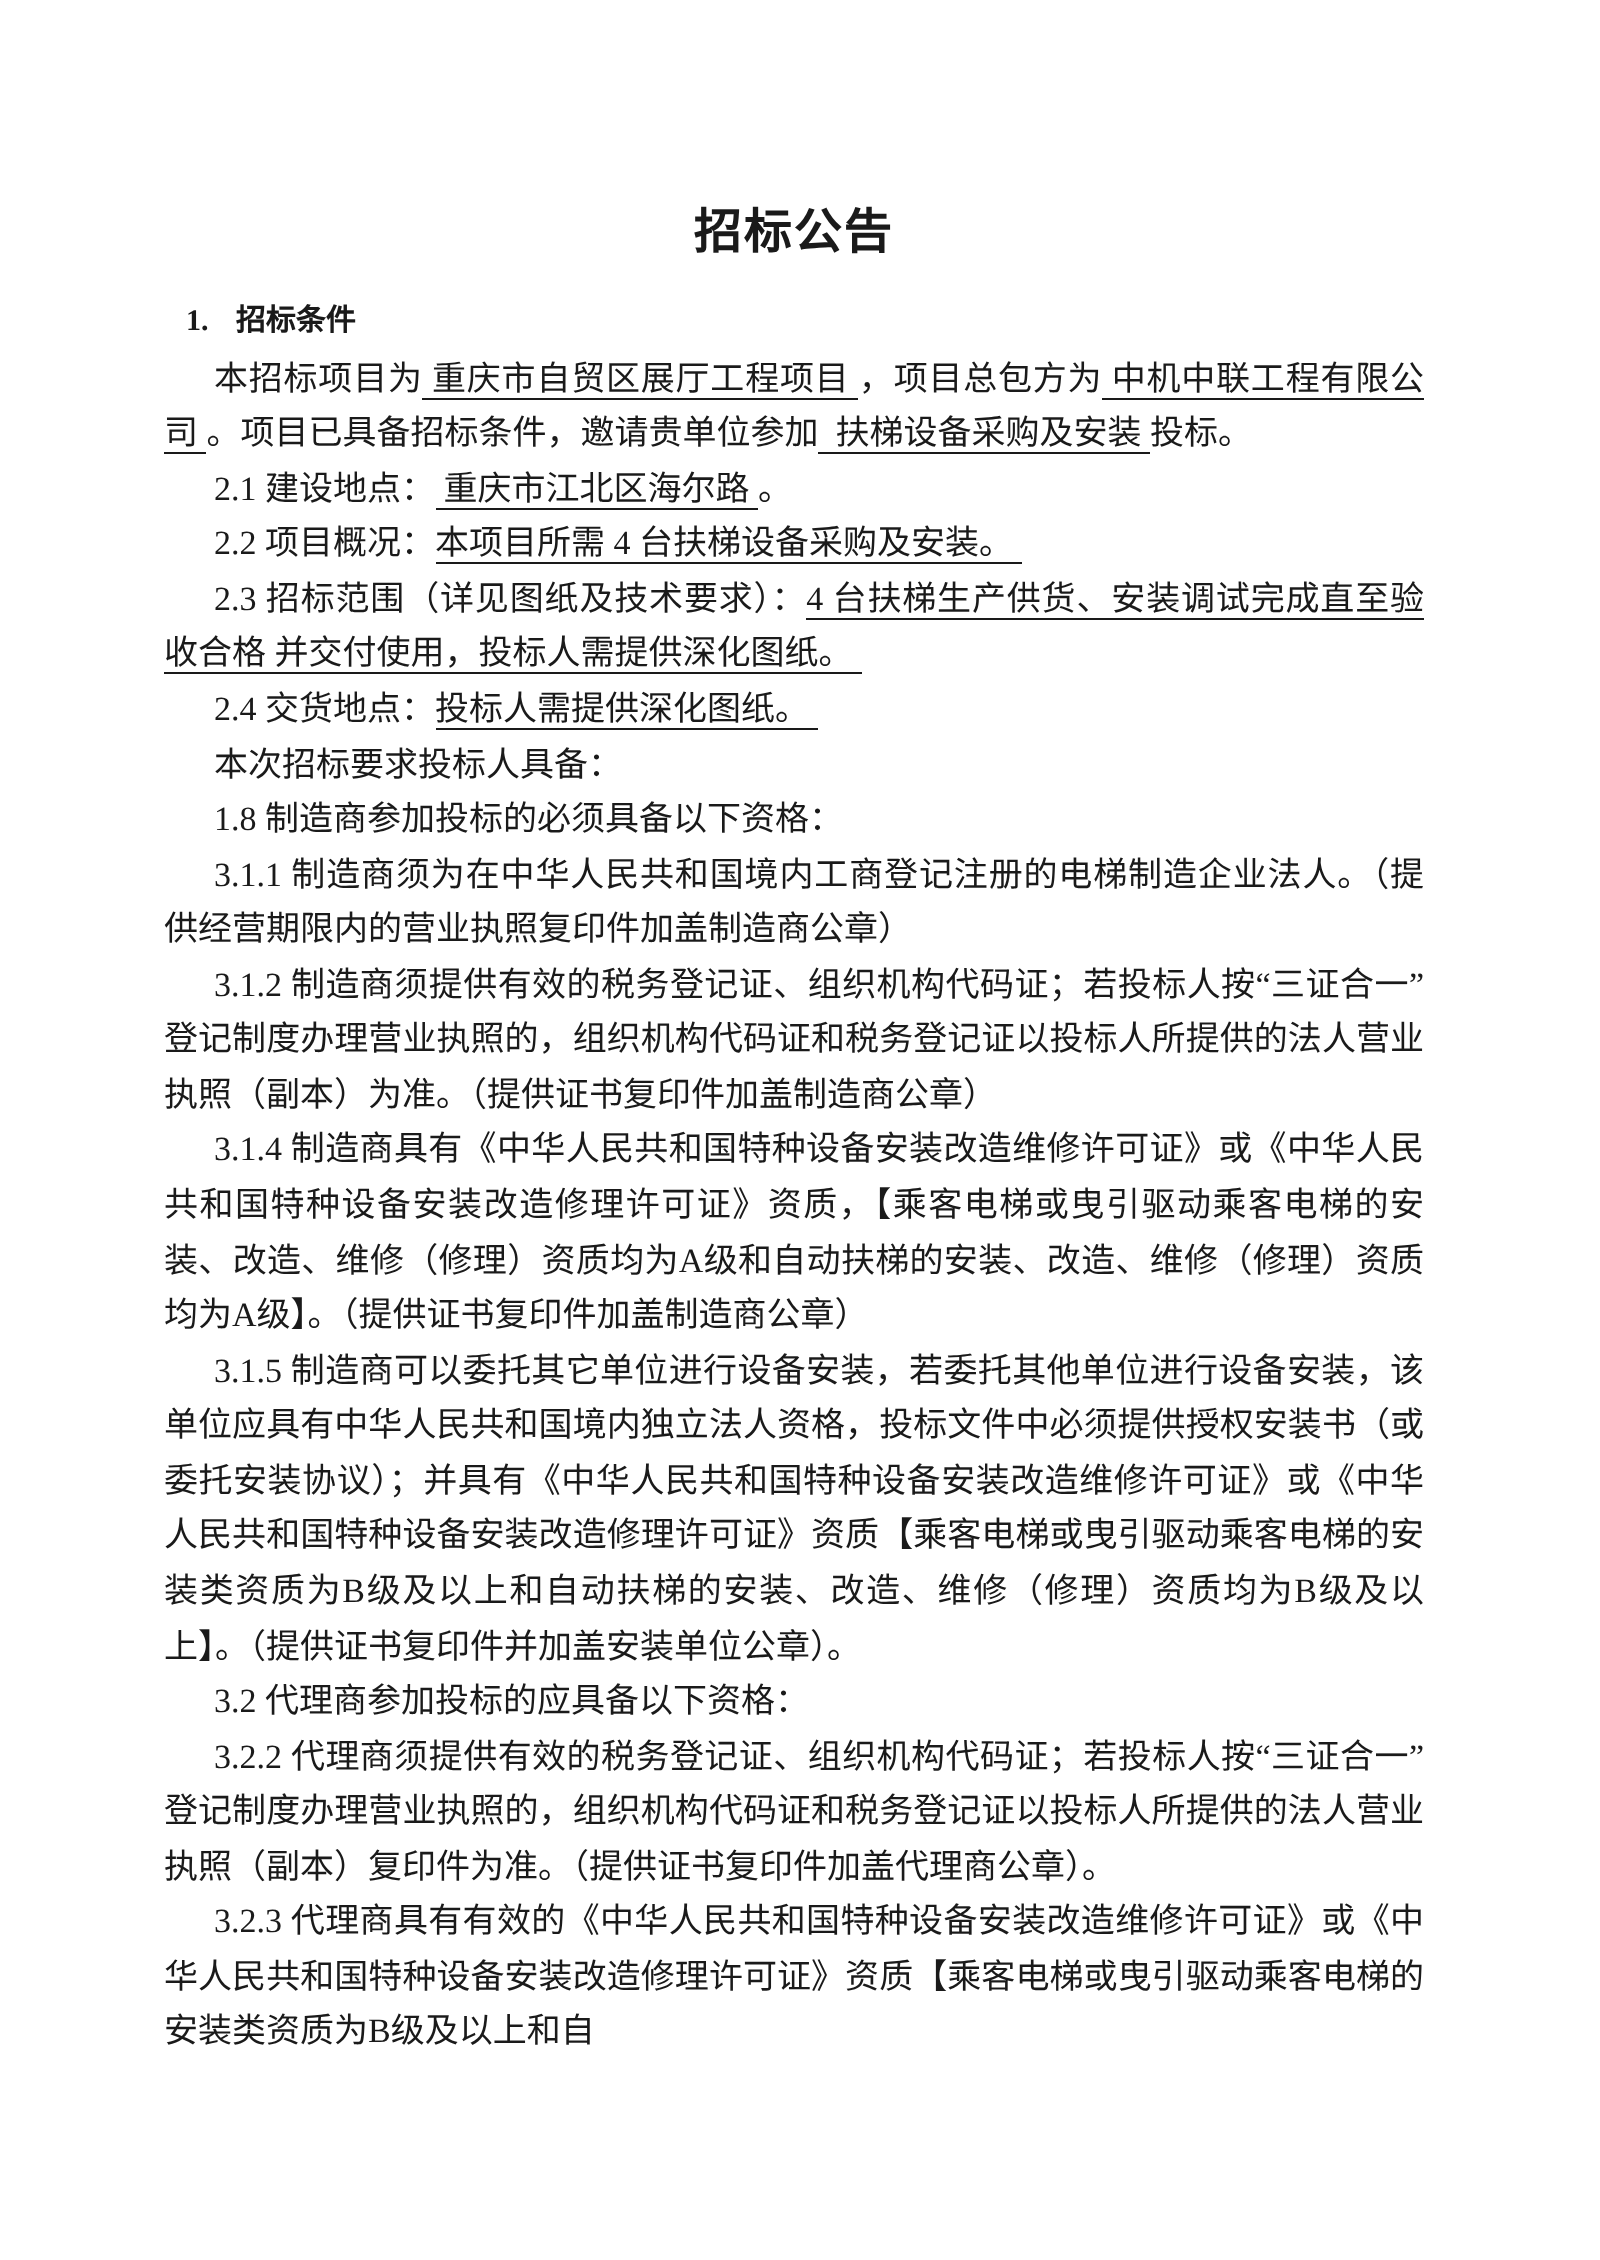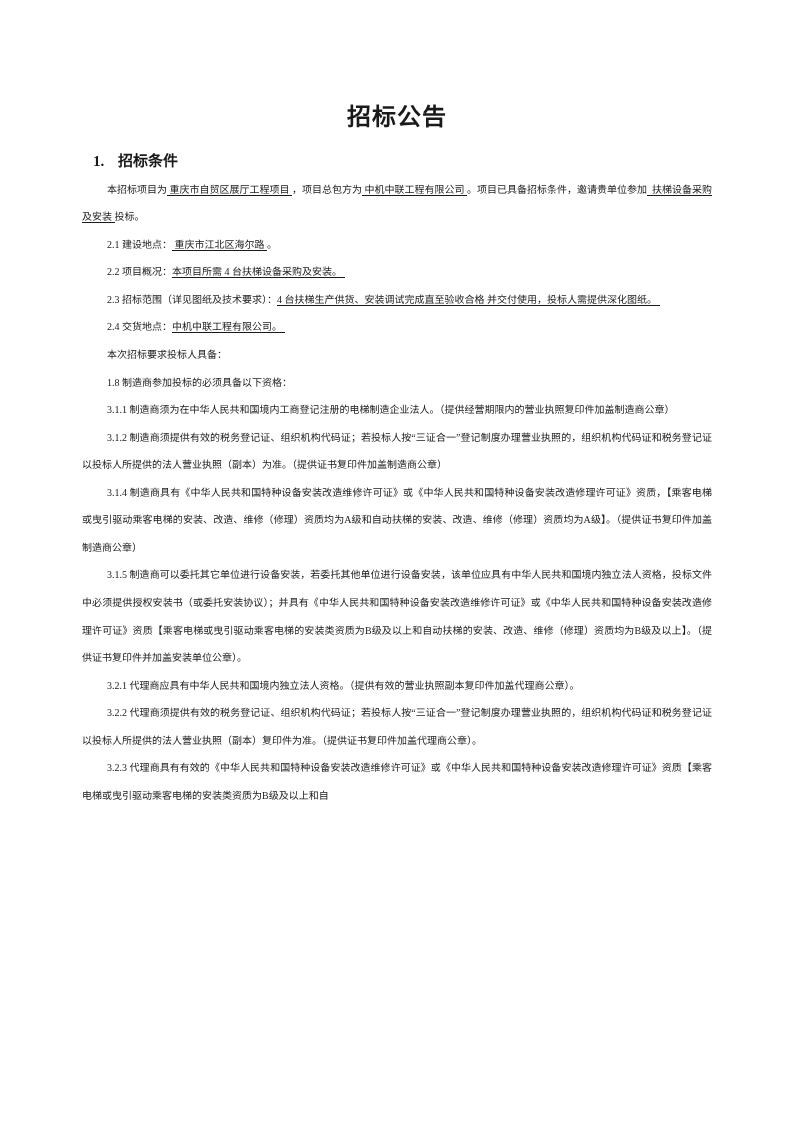--- a/index.html
+++ b/index.html
@@ -23,21 +23,21 @@
   .doc-title {
     margin: 0 0 16px 0;
     font-size: 24px;
     font-weight: bold;
     line-height: 30px;
     text-align: center;
     letter-spacing: 1px;
   }
   p {
     margin: 0;
-    font-size: 10px;
+    font-size: 17px;
     line-height: 27.56px;
     text-align: justify;
   }
   .heading {
     font-weight: bold;
     font-size: 15px;
     padding-left: 11px;
   }
   .h-num {
     display: inline-block;
@@ -71,21 +71,21 @@
     <p class="indent">
       <span class="run">2.1 建设地点：</span><span class="run u"> 重庆市江北区海尔路 </span><span class="run">。</span>
     </p>
     <p class="indent">
       <span class="run">2.2 项目概况：</span><span class="run u">本项目所需 4 台扶梯设备采购及安装。 </span>
     </p>
     <p class="indent">
       <span class="run">2.3 招标范围（详见图纸及技术要求）：</span><span class="run u">4 台扶梯生产供货、安装调试完成直至验收合格 并交付使用，投标人需提供深化图纸。 </span>
     </p>
     <p class="indent">
-      <span class="run">2.4 交货地点：</span><span class="run u">中机中联工程有限公司。 </span>
+      <span class="run">2.4 交货地点：</span><span class="run u">投标人需提供深化图纸。 </span>
     </p>
 
     <p class="indent">
       <span class="run">本次招标要求投标人具备：</span>
     </p>
     <p class="indent">
       <span class="run">1.8 制造商参加投标的必须具备以下资格：</span>
     </p>
     <p class="indent">
       <span class="run">3.1.1 制造商须为在中华人民共和国境内工商登记注册的电梯制造企业法人。（提供经营期限内的营业执照复印件加盖制造商公章）</span>
@@ -93,21 +93,21 @@
     <p class="indent">
       <span class="run">3.1.2 制造商须提供有效的税务登记证、组织机构代码证；若投标人按“三证合一”登记制度办理营业执照的，组织机构代码证和税务登记证以投标人所提供的法人营业执照（副本）为准。（提供证书复印件加盖制造商公章）</span>
     </p>
     <p class="indent">
       <span class="run">3.1.4 制造商具有《中华人民共和国特种设备安装改造维修许可证》或《中华人民共和国特种设备安装改造修理许可证》资质，【乘客电梯或曳引驱动乘客电梯的安装、改造、维修（修理）资质均为A级和自动扶梯的安装、改造、维修（修理）资质均为A级】。（提供证书复印件加盖制造商公章）</span>
     </p>
     <p class="indent">
       <span class="run">3.1.5 制造商可以委托其它单位进行设备安装，若委托其他单位进行设备安装，该单位应具有中华人民共和国境内独立法人资格，投标文件中必须提供授权安装书（或委托安装协议）；并具有《中华人民共和国特种设备安装改造维修许可证》或《中华人民共和国特种设备安装改造修理许可证》资质【乘客电梯或曳引驱动乘客电梯的安装类资质为B级及以上和自动扶梯的安装、改造、维修（修理）资质均为B级及以上】。（提供证书复印件并加盖安装单位公章）。</span>
     </p>
     <p class="indent">
-      <span class="run">3.2.1 代理商应具有中华人民共和国境内独立法人资格。（提供有效的营业执照副本复印件加盖代理商公章）。</span>
+      <span class="run">3.2 代理商参加投标的应具备以下资格：</span>
     </p>
     <p class="indent">
       <span class="run">3.2.2 代理商须提供有效的税务登记证、组织机构代码证；若投标人按“三证合一”登记制度办理营业执照的，组织机构代码证和税务登记证以投标人所提供的法人营业执照（副本）复印件为准。（提供证书复印件加盖代理商公章）。</span>
     </p>
     <p class="indent">
       <span class="run">3.2.3 代理商具有有效的《中华人民共和国特种设备安装改造维修许可证》或《中华人民共和国特种设备安装改造修理许可证》资质【乘客电梯或曳引驱动乘客电梯的安装类资质为B级及以上和自</span>
     </p>
 
   </div>
 </div>

